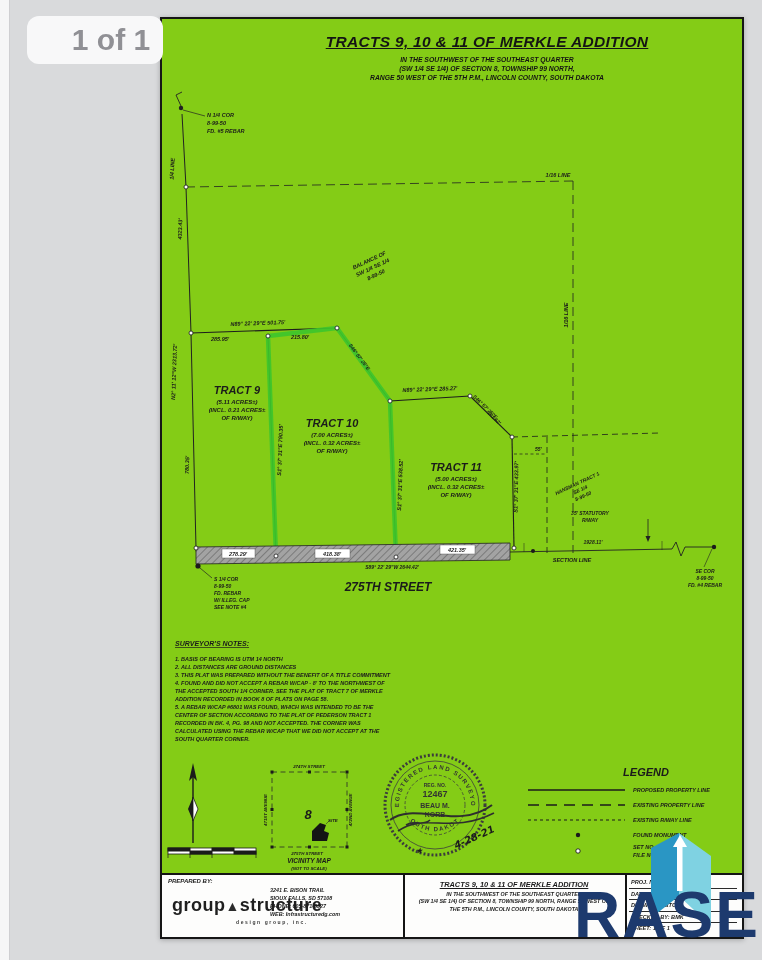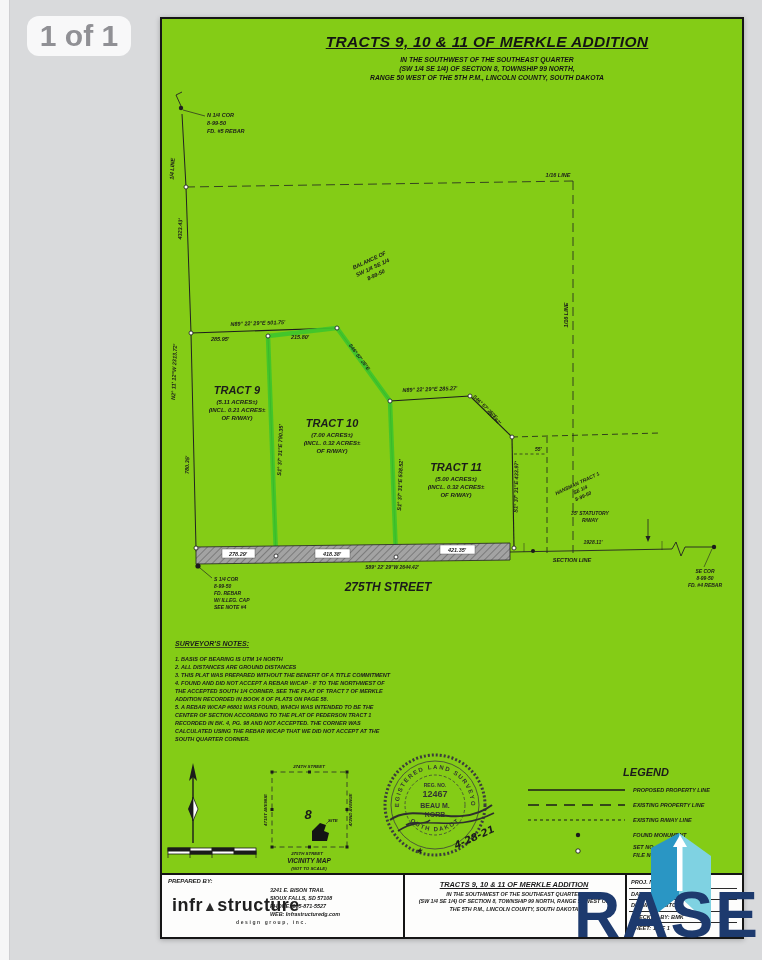--- a/index.html
+++ b/index.html
@@ -1,20 +1,20 @@
 <!DOCTYPE html>
 <html><head>
 <meta charset="utf-8">
 <style>
   html,body{margin:0;padding:0;}
   body{background:#d9dadc;font-family:"Liberation Sans",sans-serif;}
   .stage{position:relative;width:762px;height:960px;background:#d9dadc;overflow:hidden;}
   .edge-strip{position:absolute;left:0;top:0;width:9px;height:100%;background:#f6f6f7;border-right:1px solid #cfcfd2;}
-  .page-badge{position:absolute;left:27px;top:16px;width:104px;height:40px;background:#f8f8f9;border-radius:12px;
-    display:flex;align-items:center;justify-content:center;color:#909095;font-size:30px;font-weight:600;z-index:8;}
+  .page-badge{position:absolute;left:27px;top:16px;width:104px;height:48px;background:#f8f8f9;border-radius:12px;
+    display:flex;align-items:center;justify-content:center;color:#909095;font-size:30px;font-weight:600;z-index:8;padding-left:32px;}
   .document{position:absolute;left:160px;top:17px;width:580px;height:918px;background:#84cc16;
     border:2px solid #161616;box-shadow:0 1px 5px rgba(0,0,0,.25);}
   .doc-header{position:absolute;top:14px;left:90px;right:20px;text-align:center;color:#141414;}
   .doc-title{font-size:15.5px;font-weight:bold;font-style:italic;text-decoration:underline;letter-spacing:.3px;}
   .doc-sub{font-size:6.8px;font-weight:bold;font-style:italic;line-height:9px;margin-top:4px;}
   .plat-svg{position:absolute;left:0;top:0;}
   
   .t{font-family:"Liberation Sans",sans-serif;font-style:italic;font-weight:bold;fill:#1b1b1b;}
   .s4{font-size:4.4px}.s5{font-size:5px}.s55{font-size:5.5px}.s6{font-size:6px}.s65{font-size:6.5px}
   .s7{font-size:7px}.s9{font-size:9px}.s10{font-size:10px}.s11{font-size:11px}.s12{font-size:12px}.s13{font-size:13px}
@@ -300,21 +300,21 @@
         <text class="t s55" x="471" y="830">SET NO.</text>
         <text class="t s55" x="471" y="838">FILE NO.</text>
       </g>
     </svg>
 
     <div class="tb">
       <div class="vdiv" style="left:241px"></div>
       <div class="vdiv" style="left:463px"></div>
 
       <div class="tb-text prep">PREPARED BY:</div>
-      <div class="tb-text firm"><span>infr</span><span class="tri">▲</span><span>structure</span></div>
+      <div class="tb-text firm"><span>group</span><span class="tri">▲</span><span>structure</span></div>
       <div class="tb-text firm-sub">design group, inc.</div>
       <div class="tb-text addr">
         <div>3241 E. BISON TRAIL</div>
         <div>SIOUX FALLS, SD 57108</div>
         <div>PHONE: 605-871-5527</div>
         <div>WEB: Infrastructuredg.com</div>
       </div>
 
       <div class="tb-text tb-mid">
         <div class="l1">TRACTS 9, 10 &amp; 11 OF MERKLE ADDITION</div>

